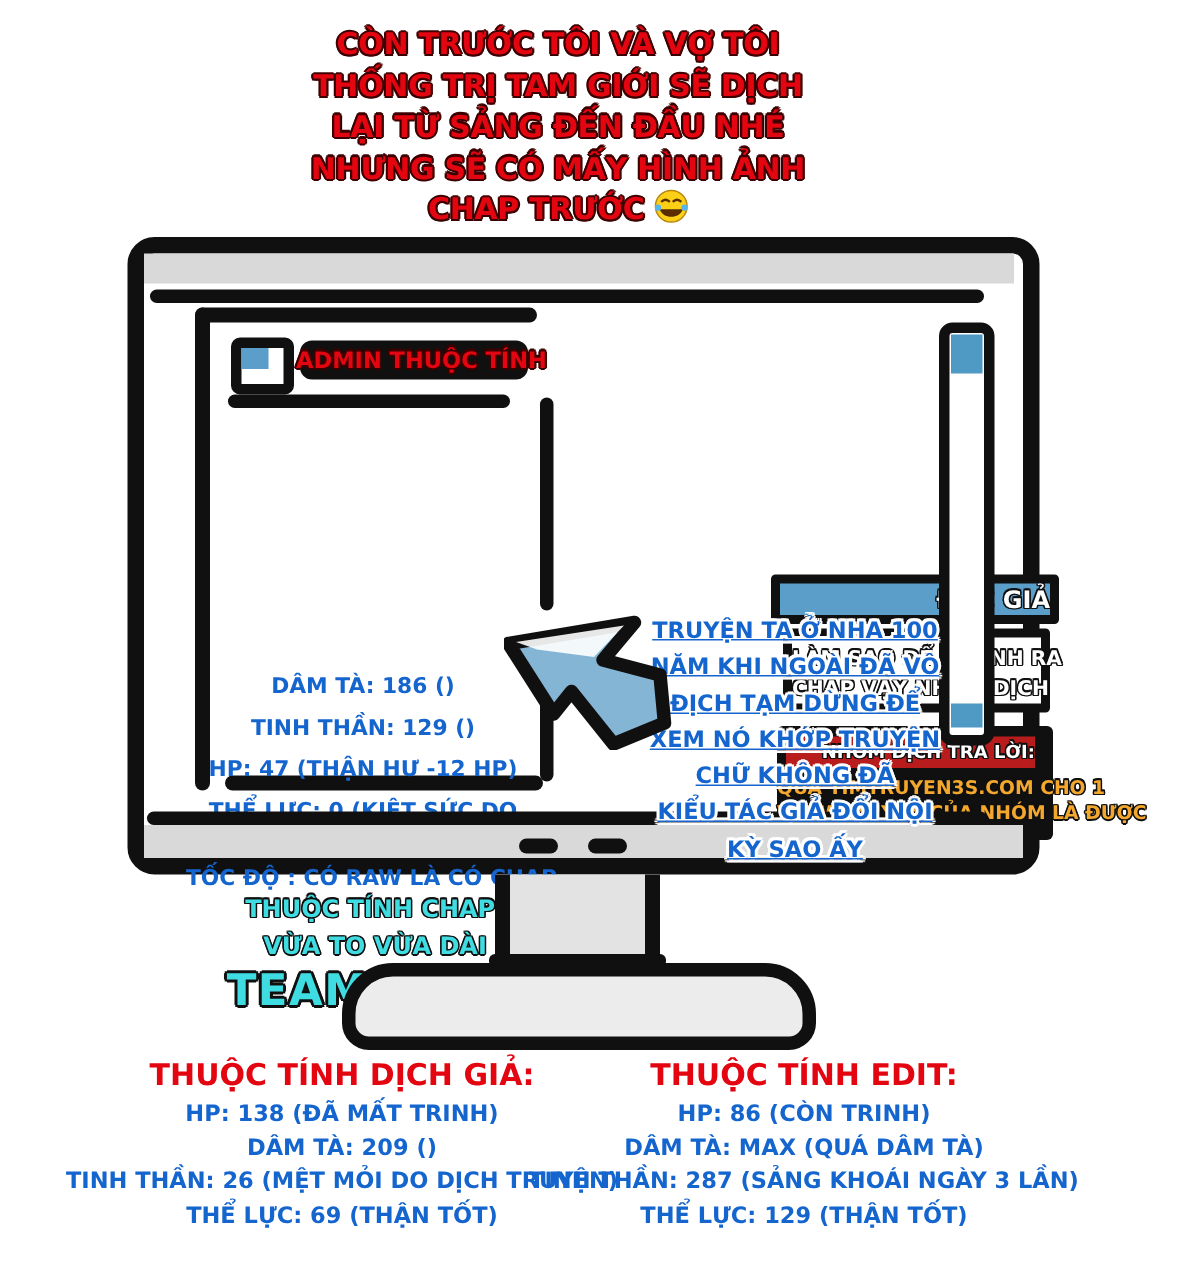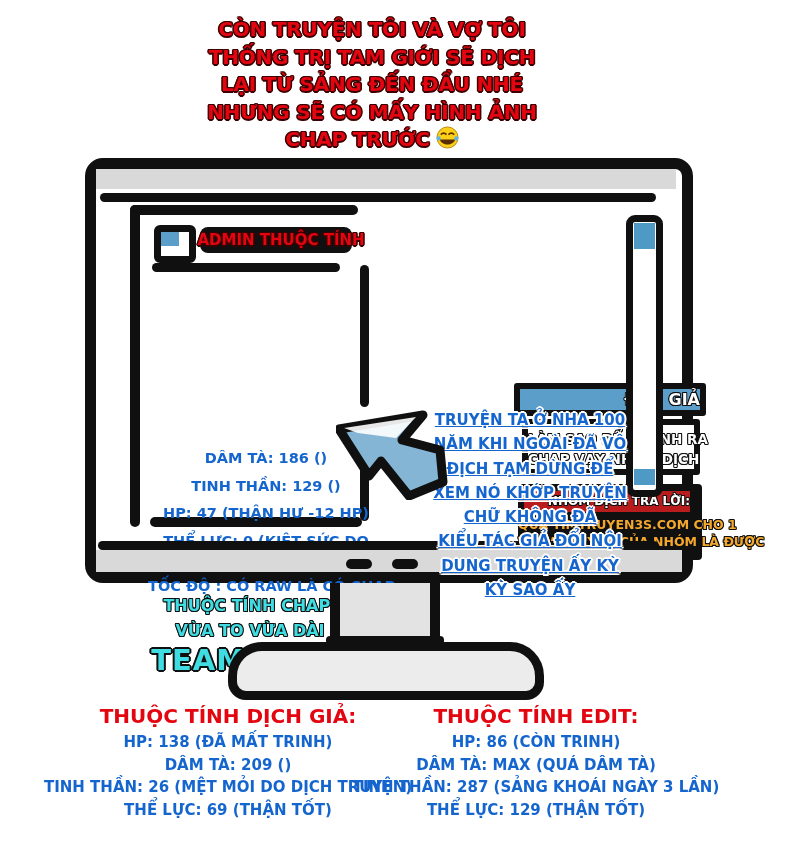--- a/index.html
+++ b/index.html
@@ -31,21 +31,21 @@
            border-radius:18px;box-sizing:border-box;}
   .bar{background:#101010;border-radius:5px;position:absolute;}
   .graystrip{position:absolute;background:#d9d9d9;}
 
   
   .icon-box{position:absolute;left:58px;top:56px;width:42px;height:38px;border:7px solid #101010;
             border-radius:6px;background:#fff;box-sizing:border-box;}
   .icon-box .fill{position:absolute;left:0;top:0;width:18px;height:14px;background:#5b9ec9;}
   .admin-header-bar{position:absolute;left:104px;top:58px;width:152px;height:26px;background:#101010;border-radius:8px;}
   .admin-header-text{position:absolute;left:96px;top:62px;width:178px;font-size:15px;z-index:5;}
-  .stats{position:absolute;left:52px;top:281px;width:236px;font-size:14.5px;line-height:17.5px;}
+  .stats{position:absolute;left:28px;top:281px;width:236px;font-size:14.5px;line-height:17.5px;}
   .stats .s{margin-bottom:10px;}
   .cyan-block{position:absolute;left:36px;top:427px;width:236px;}
   .cyan-line{font-size:16px;line-height:20px;}
   .cyan-line2{font-size:16px;line-height:20px;margin-top:5px;}
   .team{font-size:29px;line-height:34px;margin-top:2px;letter-spacing:1px;}
 
   
   .box-reader-header{position:absolute;left:418px;top:214px;width:192px;height:33px;background:#5b9ec9;
        border:6px solid #101010;border-radius:3px;box-sizing:border-box;font-size:16px;line-height:21px;padding-left:9px;}
   .box-reader-body{position:absolute;left:426px;top:250px;width:178px;height:56px;background:#fff;
@@ -75,21 +75,21 @@
   .footer-col{top:704px;width:376px;}
   .footer-col .hd{font-size:20px;margin-bottom:3px;}
   .footer-col .ln{font-size:15px;line-height:22.5px;}
 </style>
 </head>
 <body>
 
 <div class="canvas">
 
   <div class="abs title-block ctr red o-dark">
-    <div class="title-line">CÒN TRUYỆN TÔI VÀ VỢ TÔI</div>
+    <div class="title-line">CÒN TRƯỚC TÔI VÀ VỢ TÔI</div>
     <div class="title-line">THỐNG TRỊ TAM GIỚI SẼ DỊCH</div>
     <div class="title-line">LẠI TỪ SẢNG ĐẾN ĐẦU NHÉ</div>
     <div class="title-line">NHƯNG SẼ CÓ MẤY HÌNH ẢNH</div>
     <div class="title-line title-row5">
       <span>CHAP TRƯỚC</span>
       <svg width="23" height="23" viewBox="0 0 24 24" style="text-shadow:none;">
         <circle cx="12" cy="12" r="11" fill="#fcd017" stroke="#b8860b" stroke-width="1"></circle>
         <path d="M4 14 C6 21, 18 21, 20 14 Z" fill="#5a2d00"></path>
         <path d="M5 9 q3 -3 6 0" stroke="#5a2d00" stroke-width="1.6" fill="none"></path>
         <path d="M13 9 q3 -3 6 0" stroke="#5a2d00" stroke-width="1.6" fill="none"></path>
@@ -155,21 +155,20 @@
     <div class="bar" style="left:296px;top:390px;width:26px;height:10px;z-index:2;"></div>
   </div>
 
   <div class="abs note ctr blue o-white">
     <div class="nowrap">TRUYỆN TA Ở NHA 100</div>
     <div class="nowrap">NĂM KHI NGOÀI ĐÃ VÔ</div>
     <div class="nowrap">ĐỊCH TẠM DỪNG ĐỂ</div>
     <div class="nowrap">XEM NÓ KHỚP TRUYỆN</div>
     <div class="nowrap">CHỮ KHÔNG ĐÃ</div>
     <div class="nowrap">KIỂU TÁC GIẢ ĐỔI NỘI</div>
-    <div class="nowrap">DUNG TRUYỆN ẤY KỲ</div>
     <div class="nowrap">KỲ SAO ẤY</div>
   </div>
 
   <svg class="abs" style="left:336px;top:398px;z-index:40;" width="118" height="102" viewBox="0 0 118 102">
     <path d="M3 31 L87 17 L66 42 L104 52 L107 84 L73 98 L45 63 L33 78 Z" fill="#84b5d4" stroke="#101010" stroke-width="9" stroke-linejoin="round"></path>
     <path d="M8 30 L80 19 L60 40 L22 35 Z" fill="#ffffff" opacity="0.9"></path>
   </svg>
 
   <div class="abs neck"></div>
   <div class="abs neck-line"></div>

